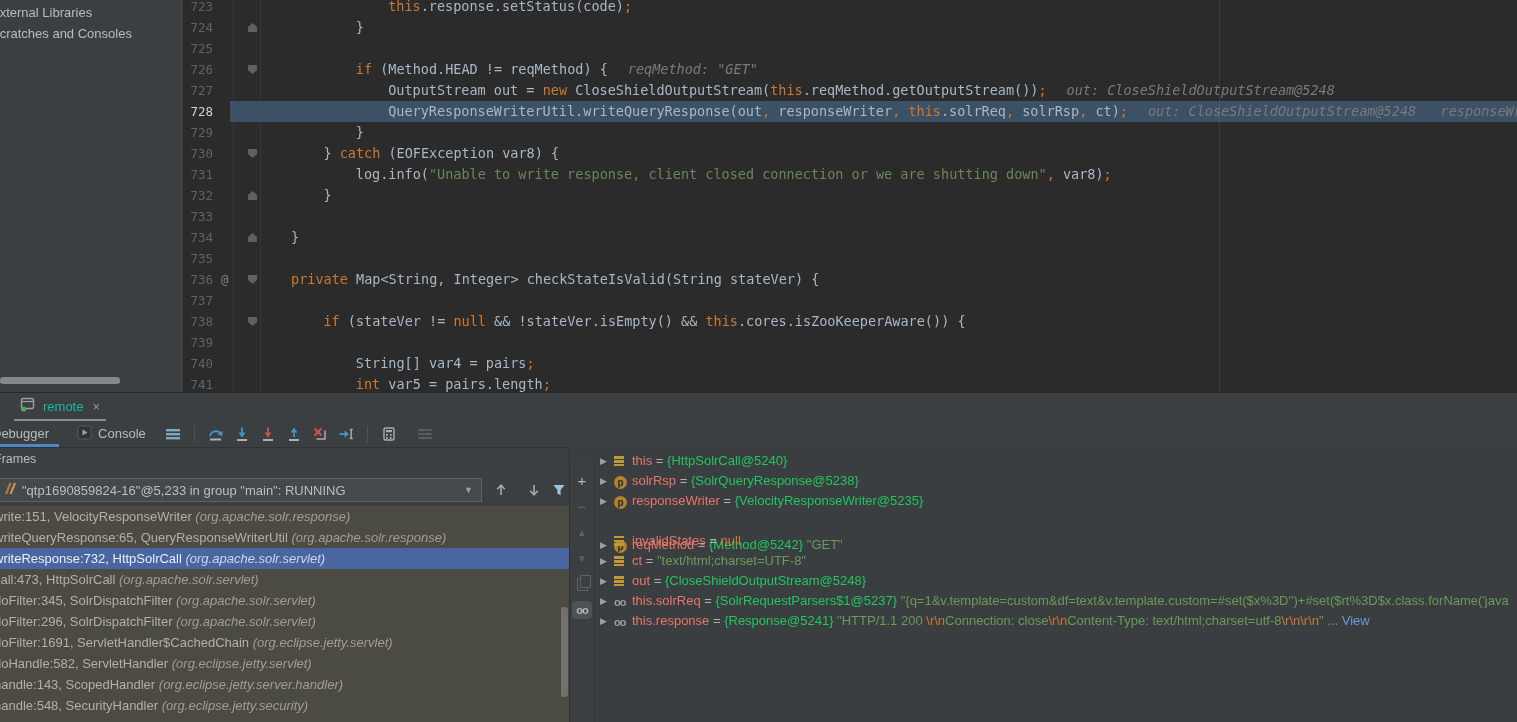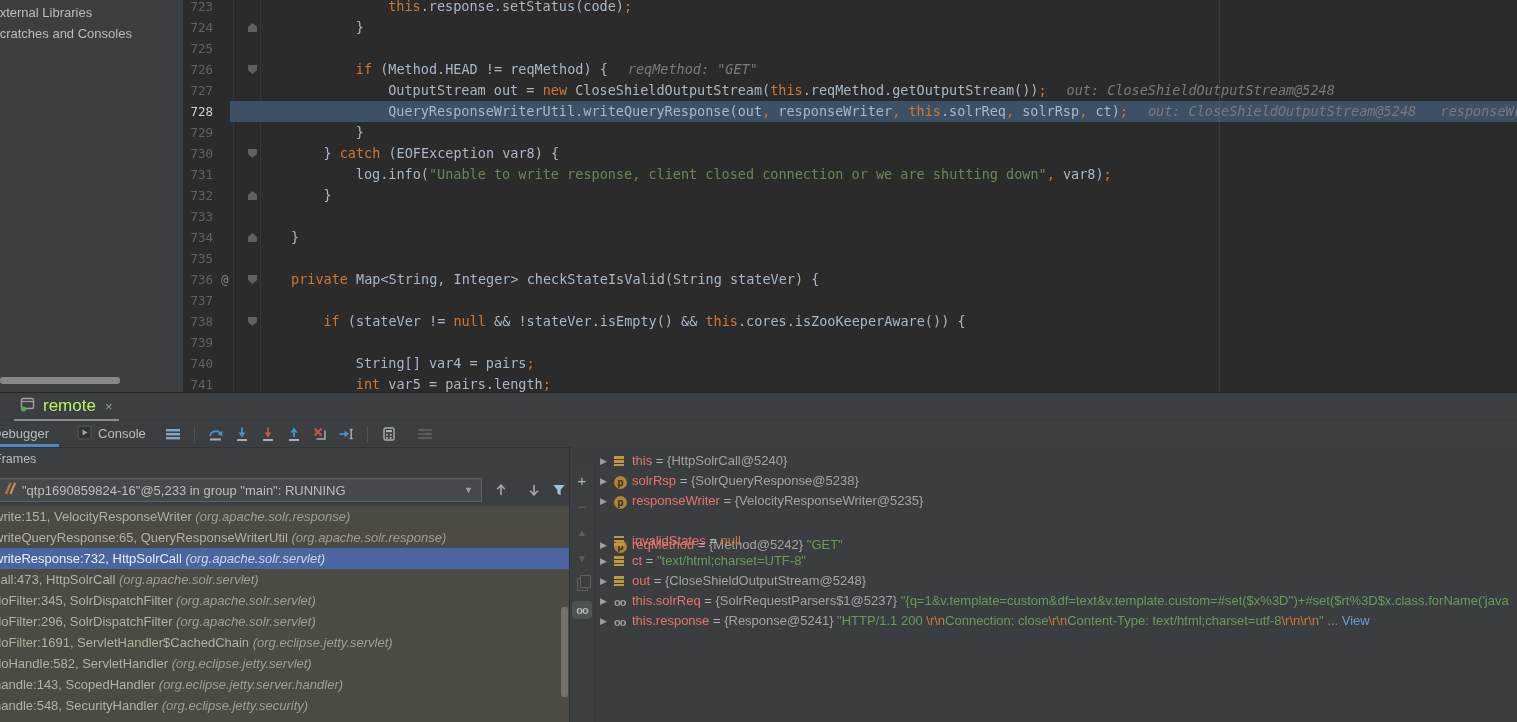--- a/index.html
+++ b/index.html
@@ -24,21 +24,21 @@
   .fold.end{clip-path:polygon(50% 0,100% 45%,100% 100%,0 100%,0 45%);}
   .code-text{position:absolute;top:0;white-space:pre;}
   .t-pl{color:#a9b7c6;} .t-kw{color:#cc7832;} .t-st{color:#6a8759;} .t-pu{color:#cc7832;}
   .chip{display:inline-block;background:#4d5154;color:#8f979b;border-radius:8px;padding:0 7px;
         font-family:"Liberation Sans",sans-serif;font-size:11.5px;line-height:16px;vertical-align:1px;}
   .hint{margin-left:20px;color:#7a7a7a;font-style:italic;}
   
   .debug-window{position:absolute;left:0;top:392px;width:1517px;height:330px;background:#3c3f41;border-top:1px solid #282828;}
   .dw-tabrow{position:absolute;left:0;top:0;width:100%;height:27px;border-bottom:1px solid #363a3c;}
   .dw-tab{position:absolute;left:14px;top:0;height:26px;display:flex;align-items:center;gap:7px;padding:0 6px;border-bottom:2px solid #8a8e91;}
-  .dw-tab .lbl{color:#bef264;font-size:17px;}
+  .dw-tab .lbl{color:#14b8a6;font-size:13px;}
   .tab-close{color:#9b9b9b;font-size:13px;margin-left:2px;cursor:pointer;}
   .dw-toolbar{position:absolute;left:0;top:27px;width:100%;height:27px;border-bottom:1px solid #323232;display:flex;align-items:center;}
   .view-tab{height:27px;display:flex;align-items:center;gap:6px;color:#bbbbbb;font-size:13px;box-sizing:border-box;}
   .view-tab.sel{border-bottom:3px solid #4a88c7;padding-top:3px;}
   .tb-sep{width:1px;height:16px;background:#515151;margin:0 8px;}
   .tbi{width:26px;height:22px;display:flex;align-items:center;justify-content:center;}
   .panel-header{position:absolute;top:54px;height:24px;line-height:24px;font-size:12.5px;color:#bbbbbb;}
   .hdr-border{position:absolute;top:78px;left:0;width:100%;height:1px;background:#323232;}
   .panel-divider{position:absolute;left:569px;top:54px;bottom:0;width:1px;background:#2f3234;}
   
@@ -62,21 +62,21 @@
   .vti.dim{color:#5c6063;}
   .vti.oo-sel{background:#4d5254;border-radius:4px;left:2px;width:20px;height:18px;font-size:11px;font-weight:bold;letter-spacing:-1px;}
   .copy-ic{position:relative;width:9px;height:11px;border:1px solid #5c6063;}
   .copy-ic:before{content:"";position:absolute;left:2px;top:-4px;width:9px;height:11px;border:1px solid #5c6063;background:#3c3f41;}
   .var-row{position:absolute;left:24px;right:0;height:20px;line-height:20px;font-size:13px;white-space:nowrap;overflow:hidden;}
   .v-arrow{display:inline-block;width:14px;margin-left:6px;color:#9da1a3;font-size:9px;vertical-align:1px;}
   .v-ic{display:inline-block;width:18px;vertical-align:middle;}
   .ic-value{display:inline-block;width:10px;height:10px;background:linear-gradient(#c0993f 0 2.5px,transparent 2.5px 4px,#c0993f 4px 6.5px,transparent 6.5px 7.5px,#c0993f 7.5px 10px);}
   .ic-param{display:inline-block;width:13px;height:13px;border-radius:50%;background:#b08430;color:#2b2b2b;font-size:10px;font-weight:bold;text-align:center;line-height:13px;}
   .ic-watch{color:#9b9ea0;font-weight:bold;font-size:11px;letter-spacing:-1px;}
-  .v-name{color:#e8756a;} .v-eq{color:#b0b0b0;} .v-ref{color:#a3a3a3;} .v-str{color:#6a9a57;}
+  .v-name{color:#e8756a;} .v-eq{color:#b0b0b0;} .v-ref{color:#22c55e;} .v-str{color:#6a9a57;}
   .v-esc{color:#cc7832;text-align:right;} .v-kw{color:#cc7832;} .v-dots{color:#8a8d8f;} .v-link{color:#6a9bd8;}
   .watermark{position:absolute;right:12px;bottom:8px;display:flex;align-items:center;gap:9px;}
   .wm-text{color:#e0e0e1;font-size:25px;letter-spacing:.5px;}
 </style>
 </head>
 <body>
 
 <div class="top-area">
   <div class="project-panel">
     <div class="proj-item">External Libraries</div>

